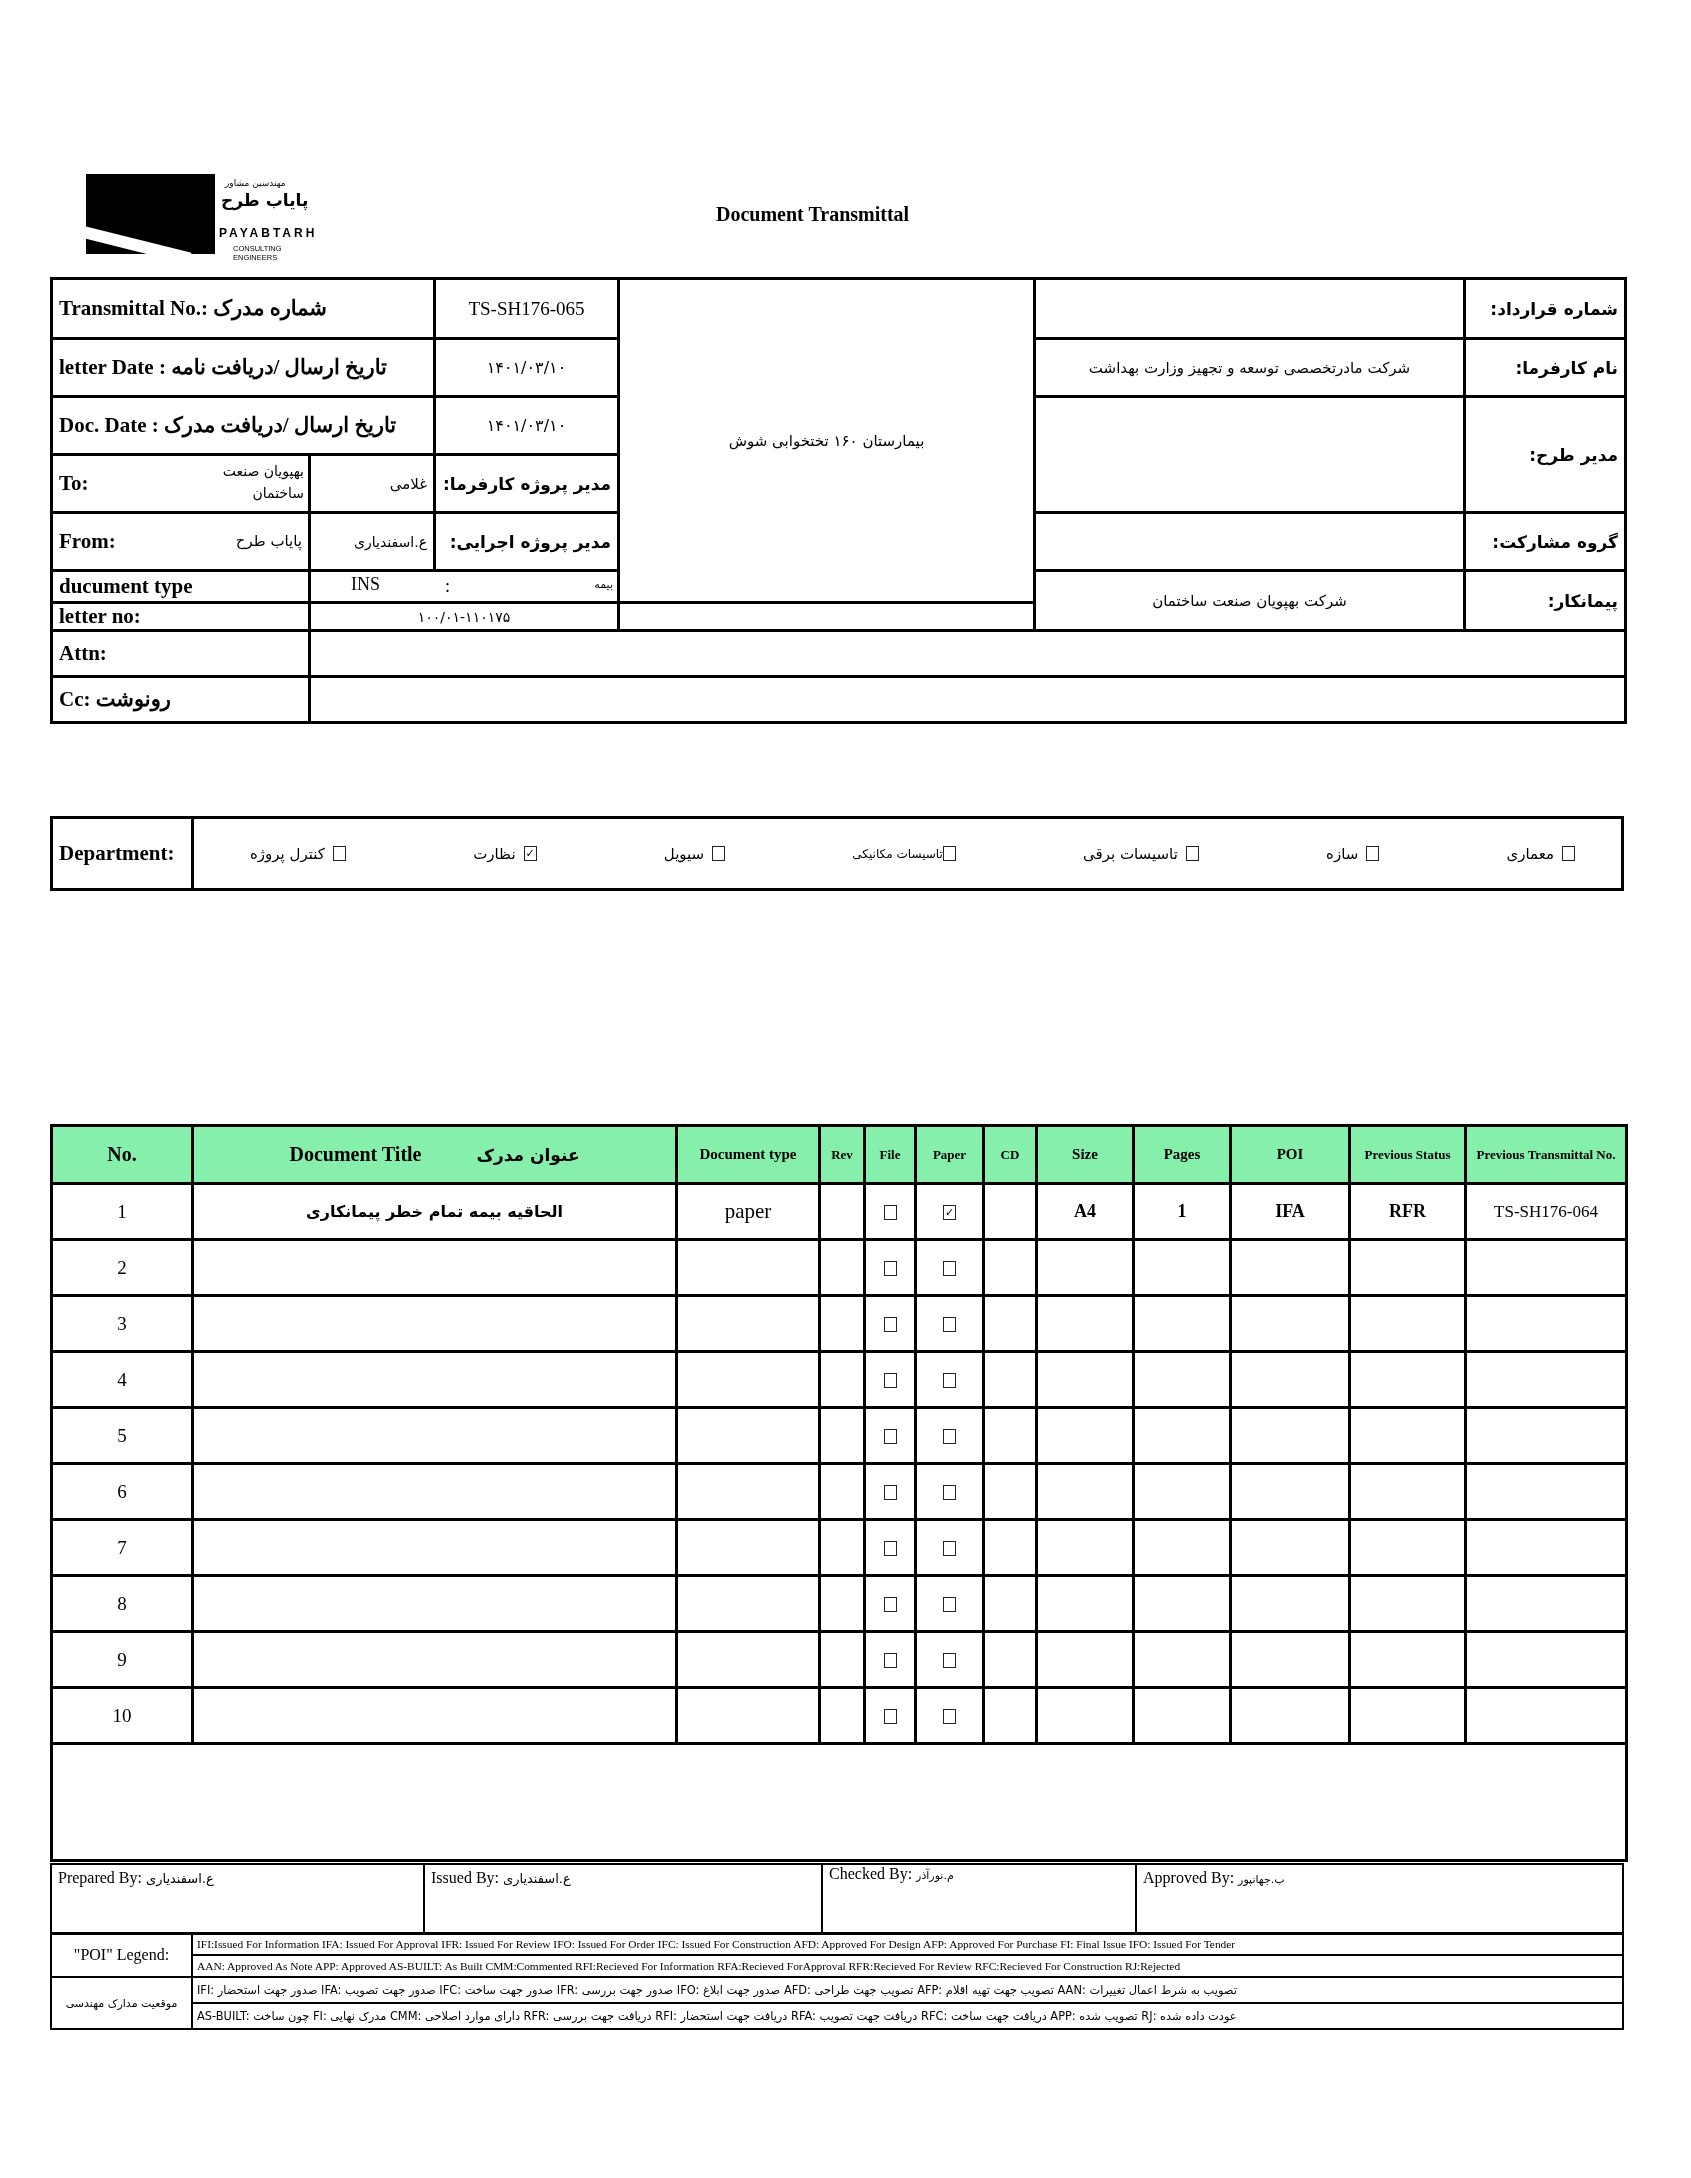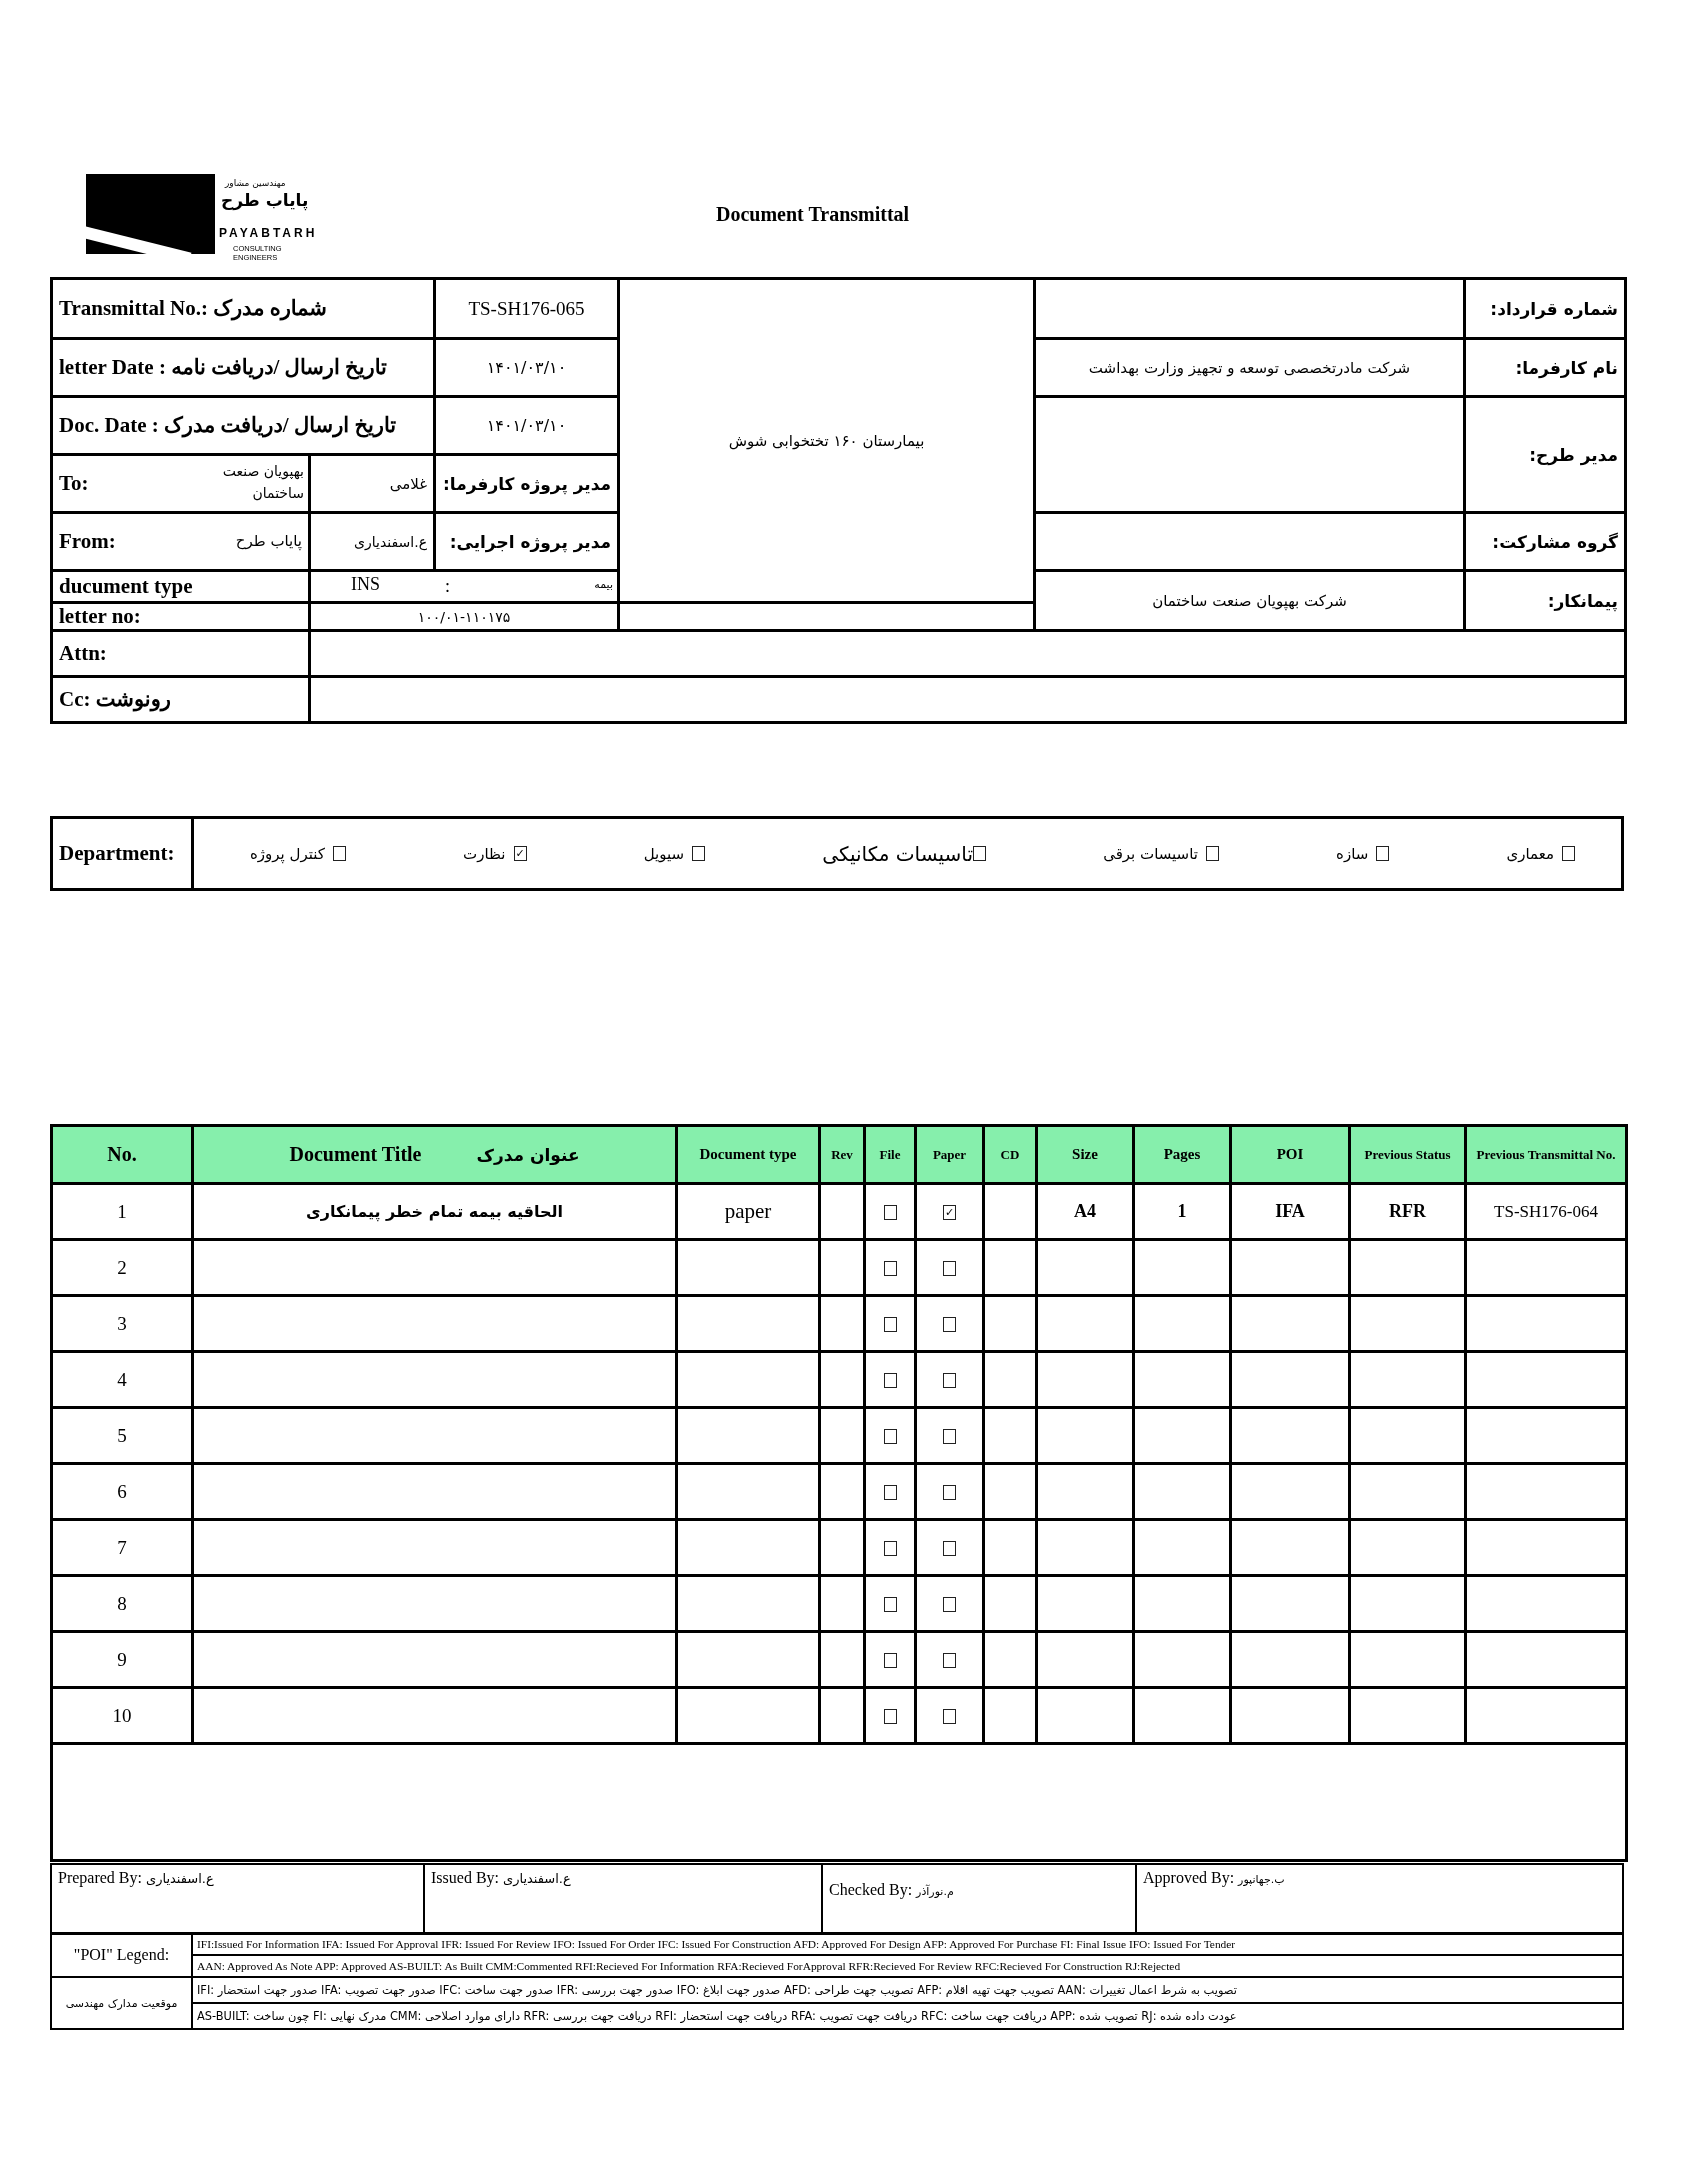--- a/index.html
+++ b/index.html
@@ -121,21 +121,21 @@
               <span>معماری</span>
             </span>
             <span style="font-size: 15px; display: inline-flex; align-items: center; gap: 8px; direction: rtl;">
               <span class="cb"></span>
               <span>سازه</span>
             </span>
             <span style="font-size: 15px; display: inline-flex; align-items: center; gap: 8px; direction: rtl;">
               <span class="cb"></span>
               <span>تاسیسات برقی</span>
             </span>
-            <span style="font-size: 20px; display: inline-flex; align-items: center; gap: 0; direction: rtl;">
+            <span style="font-size: 12px; display: inline-flex; align-items: center; gap: 0; direction: rtl;">
               <span class="cb"></span>
               <span>تاسیسات مکانیکی</span>
             </span>
             <span style="font-size: 15px; display: inline-flex; align-items: center; gap: 8px; direction: rtl;">
               <span class="cb"></span>
               <span>سیویل</span>
             </span>
             <span style="font-size: 15px; display: inline-flex; align-items: center; gap: 8px; direction: rtl;">
               <span class="cb">✓</span>
               <span>نظارت</span>
@@ -337,21 +337,21 @@
   <colgroup>
       <col style="width:373px">
       <col style="width:398px">
       <col style="width:314px">
       <col>
     </colgroup>
   <tbody>
       <tr style="height:70px;font-size:16px;">
     <td style="vertical-align:top;padding-top:4px"><span>Prepared By:</span> <span class="fa" style="font-size:13px">ع.اسفندیاری</span></td>
     <td style="vertical-align:top;padding-top:4px"><span>Issued By:</span> <span class="fa" style="font-size:13px">ع.اسفندیاری</span></td>
-    <td style="vertical-align:top;padding-top:16px"><span>Checked By:</span> <span class="fa" style="font-size:11px">م.نورآذر</span></td>
+    <td style="vertical-align:top;padding-top:0"><span>Checked By:</span> <span class="fa" style="font-size:11px">م.نورآذر</span></td>
     <td style="vertical-align:top;padding-top:4px"><span>Approved By:</span> <span class="fa" style="font-size:11px">ب.جهانپور</span></td>
   </tr>
 </tbody>
   </table>
 
 <table class="abs legend" style="left:50px;top:1932px;width:1574px;">
   <colgroup>
       <col style="width:141px">
       <col>
     </colgroup>

